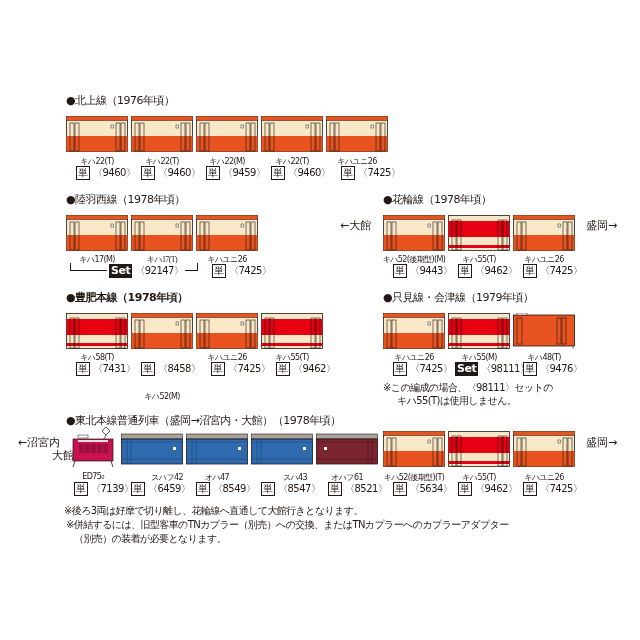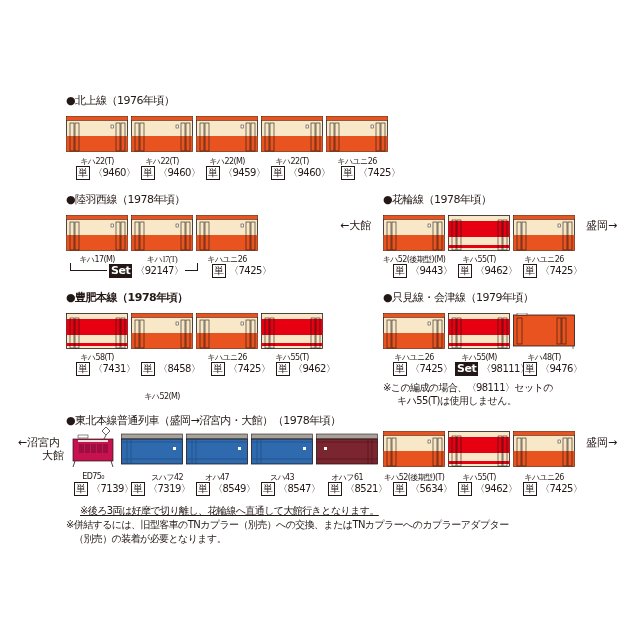--- a/index.html
+++ b/index.html
@@ -295,21 +295,21 @@
     <span class="tan">単</span>
     <span class="code">〈9476〉</span>
   </div>
 
 <div class="note" style="left:383px; top:382px;">※この編成の場合、〈98111〉セットの</div>
 <div class="note" style="left:397px; top:395px;">キハ55(T)は使用しません。</div>
 
 <div class="abs section-title" style="left:66px; top:413px;">●東北本線普通列車（盛岡→沼宮内・大館）（1978年頃）</div>
 
 <div class="dir" style="left:8px; top:436px; width:52px;">←沼宮内</div>
-<div class="dir" style="left:12px; top:449px; width:52px;">大館</div>
+<div class="dir" style="left:22px; top:449px; width:52px;">大館</div>
 <div class="dir" style="left:586px; top:436px;">盛岡→</div>
 
 <div class="car" style="left:70px; top:427px; width:46px; height:40px;">
     <svg width="46" height="40">
       <use href="#car-ed"></use>
     </svg>
   </div>
 <div class="car" style="left:121px; top:431px; width:62px;">
     <svg width="62" height="36">
       <use href="#car-bl"></use>
@@ -342,33 +342,33 @@
   </div>
 <div class="car" style="left:513px; top:431px; width:62px;">
     <svg width="62" height="36">
       <use href="#car-co"></use>
     </svg>
   </div>
 
 <div class="car-label" style="left:68px; top:472px; width:50px;">ED75₀</div>
 <div class="car-label" style="left:121px; top:472px; width:62px;text-align:right;">スハフ42</div>
 <div class="car-label" style="left:186px; top:472px; width:62px;">オハ47</div>
-<div class="car-label" style="left:251px; top:472px; width:62px;">スハ43</div>
+<div class="car-label" style="left:264px; top:472px; width:62px;">スハ43</div>
 <div class="car-label" style="left:316px; top:472px; width:62px;">オハフ61</div>
 <div class="car-label" style="left:380px; top:472px; width:68px;">キハ52(後期型)(T)</div>
 <div class="car-label" style="left:448px; top:472px; width:62px;">キハ55(T)</div>
 <div class="car-label" style="left:513px; top:472px; width:62px;">キハユニ26</div>
 
 <div class="tag" style="left:74px; top:482px;">
     <span class="tan">単</span>
     <span class="code">〈7139〉</span>
   </div>
 <div class="tag" style="left:131px; top:482px;">
     <span class="tan">単</span>
-    <span class="code">〈7319〉</span>
+    <span class="code">〈6459〉</span>
   </div>
 <div class="tag" style="left:196px; top:482px;">
     <span class="tan">単</span>
     <span class="code">〈8549〉</span>
   </div>
 <div class="tag" style="left:261px; top:482px;">
     <span class="tan">単</span>
     <span class="code">〈8547〉</span>
   </div>
 <div class="tag" style="left:328px; top:482px;">
@@ -381,15 +381,15 @@
   </div>
 <div class="tag" style="left:458px; top:482px;">
     <span class="tan">単</span>
     <span class="code">〈9462〉</span>
   </div>
 <div class="tag" style="left:523px; top:482px;">
     <span class="tan">単</span>
     <span class="code">〈7425〉</span>
   </div>
 
-<div class="note" style="left:80px; top:505px;text-decoration:underline;">※後ろ3両は好摩で切り離し、花輪線へ直通して大館行きとなります。</div>
+<div class="note" style="left:64px; top:505px;">※後ろ3両は好摩で切り離し、花輪線へ直通して大館行きとなります。</div>
 <div class="note" style="left:66px; top:519px;">※併結するには、旧型客車のTNカプラー（別売）への交換、またはTNカプラーへのカプラーアダプター</div>
 <div class="note" style="left:74px; top:533px;">（別売）の装着が必要となります。</div>
 
 </body></html>

